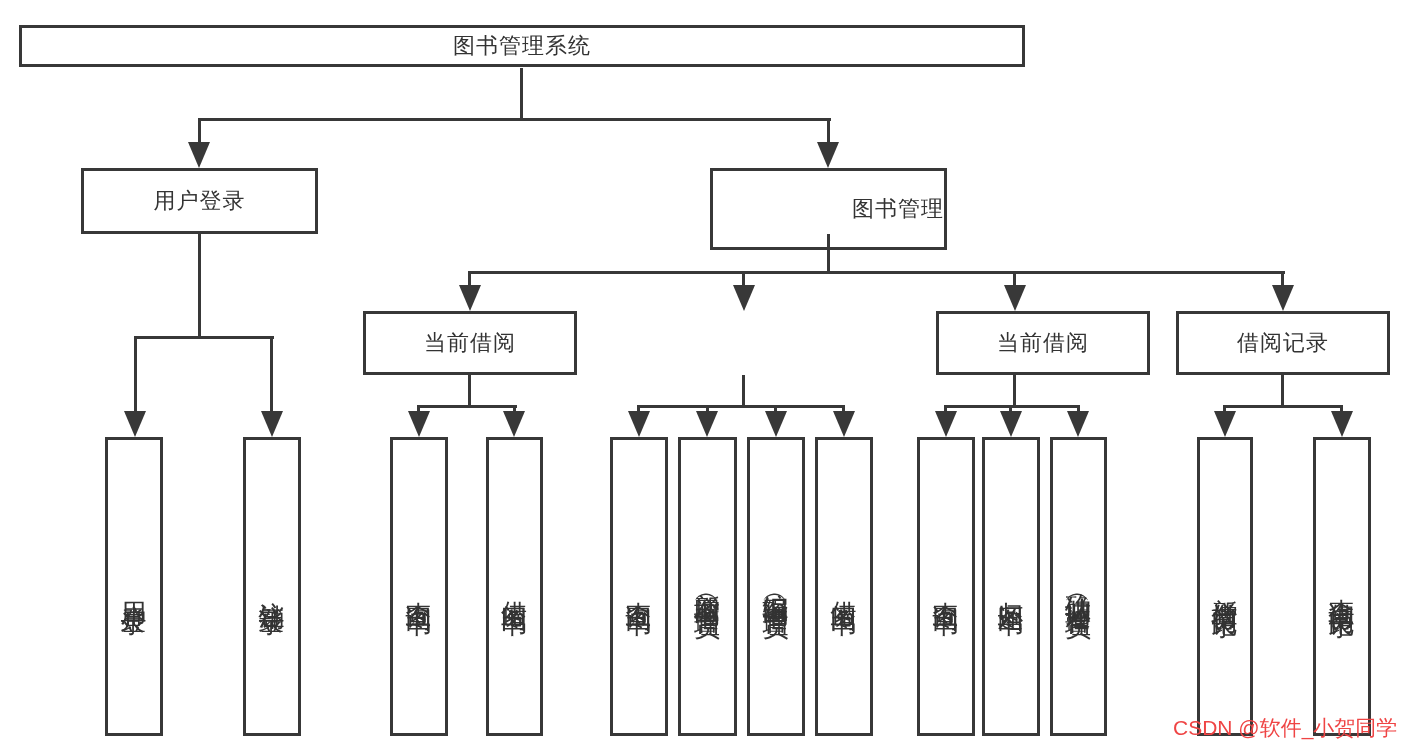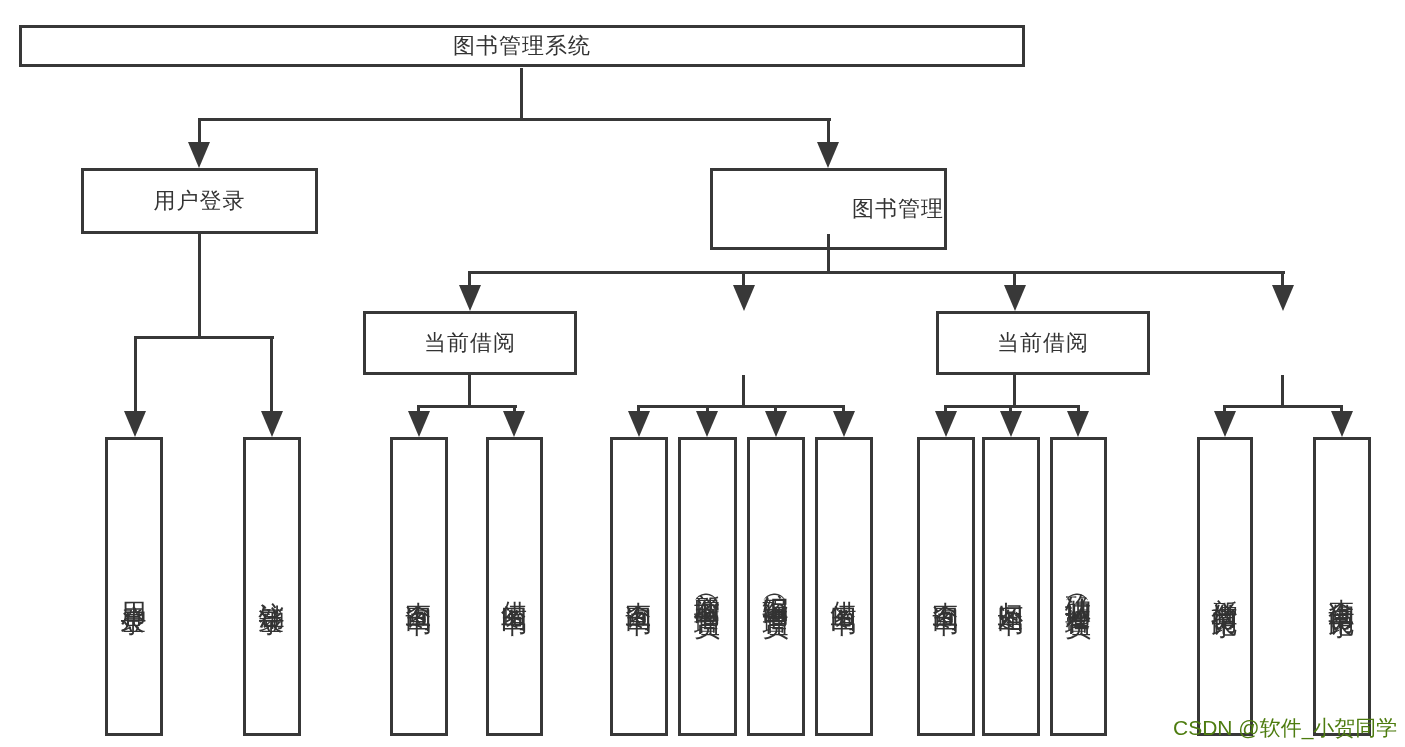--- a/index.html
+++ b/index.html
@@ -45,21 +45,21 @@
     height: 0;
     border-left: 11px solid transparent;
     border-right: 11px solid transparent;
     border-top: 26px solid #383838;
   }
   .watermark {
     position: absolute;
     left: 1173px;
     top: 714px;
     font-size: 21px;
-    color: #4d7c0f;
+    color: #ef4444;
     white-space: nowrap;
     z-index: 10;
   }
 </style>
 </head>
 <body>
 
 <div class="canvas">
 
   <div class="box" style="left:19px; top:25px; width:1006px; height:42px;">
@@ -96,20 +96,23 @@
   <div class="line" style="left:1013px; top:271px; width:3px; height:18px;"></div>
   <div class="tri" style="left:1004px; top:285px;"></div>
   <div class="line" style="left:1281px; top:271px; width:3px; height:18px;"></div>
   <div class="tri" style="left:1272px; top:285px;"></div>
 
   <div class="box" style="left:363px; top:311px; width:214px; height:64px;">
     <span class="h-label">当前借阅</span>
   </div>
   <div class="box" style="left:936px; top:311px; width:214px; height:64px;">
     <span class="h-label">当前借阅</span>
+  </div>
+  <div class="box" style="left:1176px; top:311px; width:214px; height:64px;">
+    <span class="h-label">借阅记录</span>
   </div>
 
   <div class="line" style="left:468px; top:375px; width:3px; height:32px;"></div>
   <div class="line" style="left:418px; top:405px; width:99px; height:3px;"></div>
   <div class="line" style="left:417px; top:405px; width:3px; height:10px;"></div>
   <div class="tri" style="left:408px; top:411px;"></div>
   <div class="line" style="left:513px; top:405px; width:3px; height:10px;"></div>
   <div class="tri" style="left:503px; top:411px;"></div>
 
   <div class="line" style="left:742px; top:375px; width:3px; height:32px;"></div>

